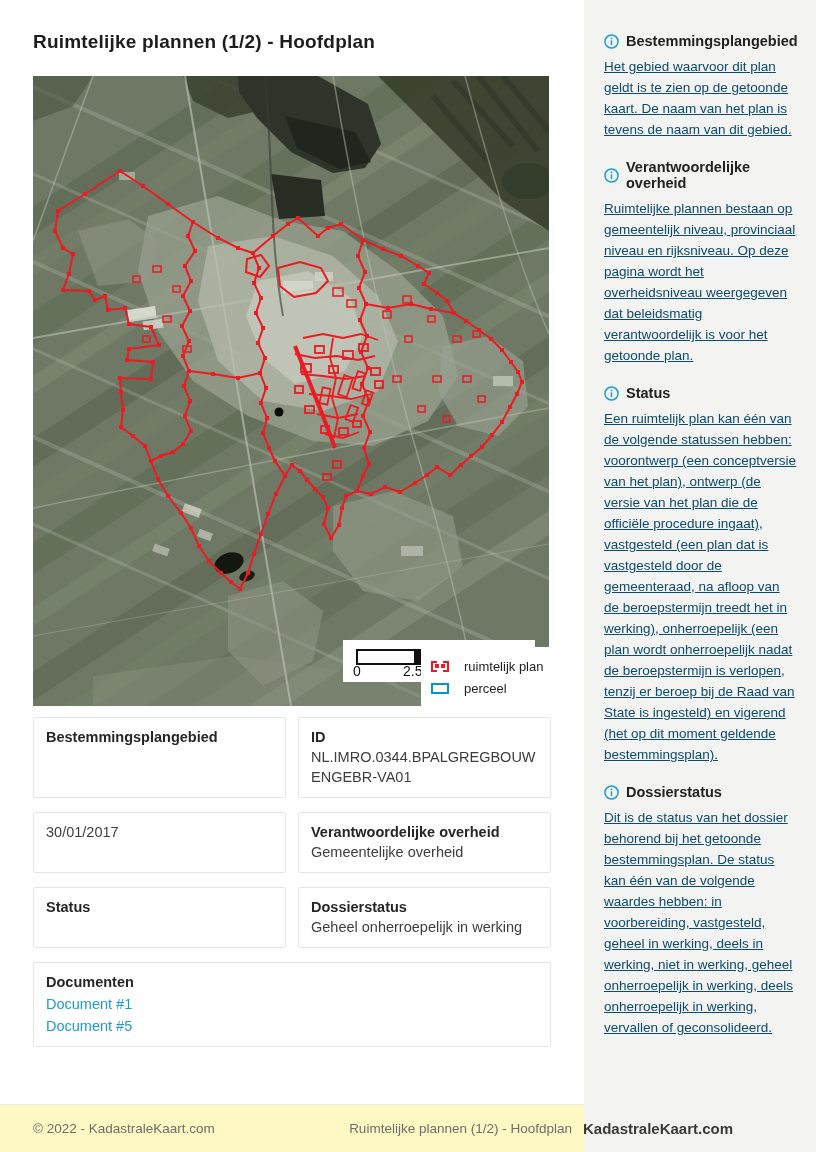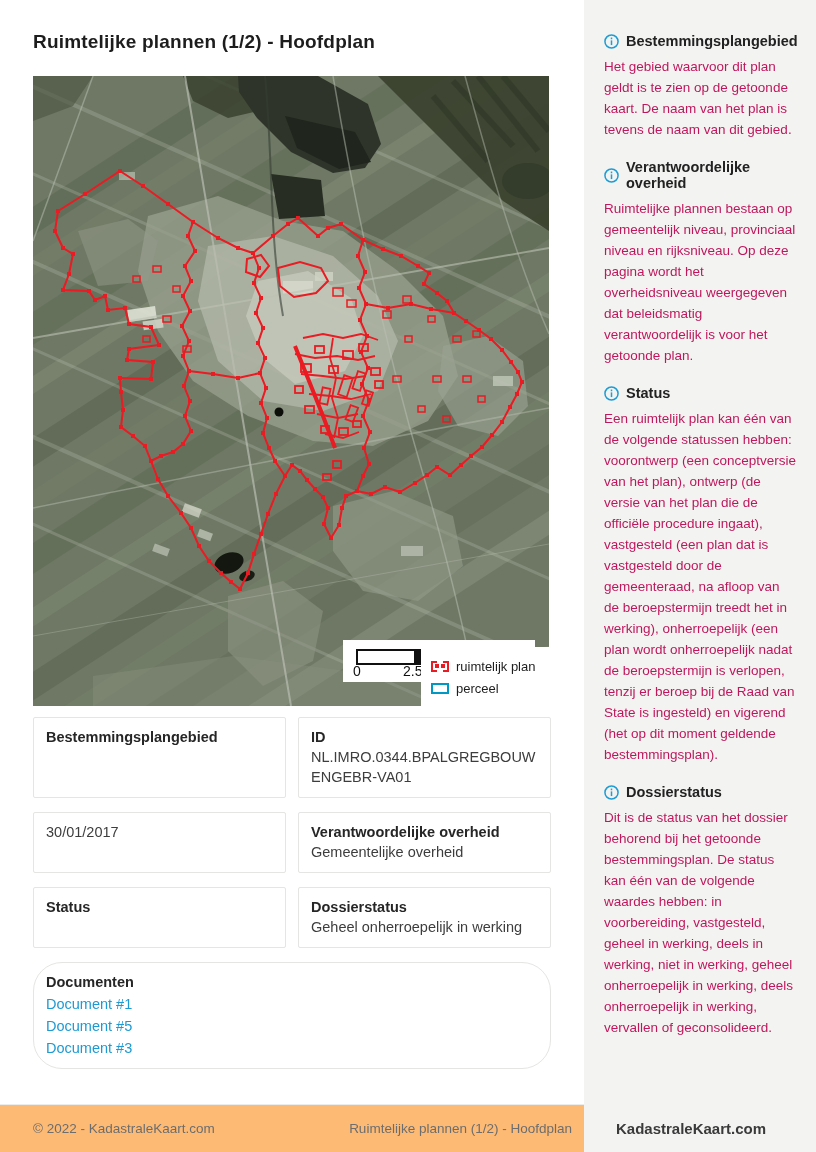--- a/index.html
+++ b/index.html
@@ -15,44 +15,44 @@
   .map-wrap svg { position:absolute; left:0; top:0; }
   
   .scalebox { position:absolute; left:310px; top:564px; width:192px; height:42px; background:#fff; }
   .scalebar { position:absolute; left:13px; top:9px; width:112px; height:12px; border:2px solid #101010; background:#fff; box-sizing:content-box; }
   .scalebar .half { position:absolute; right:0; top:0; width:50%; height:100%; background:#101010; }
   .scalebar .tick { position:absolute; left:50%; top:-2px; width:2px; height:16px; background:#101010; }
   .scale-0 { position:absolute; left:10px; top:23px; font-size:14px; color:#101010; }
   .scale-mid { position:absolute; left:60px; top:23px; font-size:14px; color:#101010; }
   
   .legendbox { position:absolute; left:388px; top:571px; width:128px; height:59px; background:#fff; box-sizing:border-box; padding:8px 0 0 10px; }
-  .legend-row { display:flex; align-items:center; gap:7px; height:22px; }
+  .legend-row { display:flex; align-items:center; gap:15px; height:22px; }
   .swatch-plan { width:18px; height:11px; border:2px dashed #ea1b22; box-sizing:border-box; display:flex; align-items:center; justify-content:space-evenly; background:#fff; }
   .swatch-plan i { display:block; width:4px; height:4px; background:#ea1b22; }
   .swatch-parcel { width:18px; height:11px; border:2px solid #0098c4; box-sizing:border-box; background:#fff; }
   .legend-label { font-size:13px; color:#1e1e1e; }
   
   .cards { margin-top:11px; width:518px; display:grid; grid-template-columns:1fr 1fr; gap:14px 12px; }
   .card { background:#fff; border:1px solid #e5e5e3; border-radius:2px; padding:9px 12px 10px; box-sizing:border-box; }
   .card-label { font-weight:bold; font-size:14.5px; line-height:20px; color:#262626; }
   .card-value { font-size:14.5px; line-height:20px; color:#3d3d3d; }
   .break-all .card-value { word-break:break-all; }
-  .card-full { grid-column:1 / -1;border-radius:29px; }
+  .card-full { grid-column:1 / -1; }
   .doc-link { display:block; font-size:14.5px; line-height:20px; margin-top:2px; color:#1e9ad2; text-decoration:none; cursor:pointer; }
   
   .sidebar { position:absolute; left:584px; top:0; width:232px; height:1152px; background:#f3f3f1; box-sizing:border-box; padding:33px 18px 0 20px; }
   .side-section { margin-bottom:19px; }
   .sec-head { display:flex; align-items:center; gap:7px; margin-bottom:7px; }
   .info-icon { width:15px; height:15px; flex:0 0 15px; }
   .sec-title { font-size:14.5px; font-weight:bold; color:#222; }
-  .sec-body { font-size:13.5px; line-height:21px; color:#be185d; }
-  
-  .footer-main { position:absolute; left:0; top:1104px; width:584px; height:48px; background:#fdba74; border-top:1px solid #ececea; box-sizing:border-box; display:flex; align-items:center; justify-content:space-between; padding:0 12px 0 33px; }
+  .sec-body { font-size:13.5px; line-height:21px; color:#0c4a6e;text-decoration:underline; }
+  
+  .footer-main { position:absolute; left:0; top:1104px; width:584px; height:48px; background:#fef9c3; border-top:1px solid #ececea; box-sizing:border-box; display:flex; align-items:center; justify-content:space-between; padding:0 12px 0 33px; }
   .footer-copy, .footer-center { font-size:13.5px; color:#6d6d6d; }
-  .footer-brand { position:absolute; left:585px; top:1104px; width:212px; height:48px; display:flex; align-items:center; justify-content:center; font-size:15px; font-weight:bold; color:#3a3a3a; }
+  .footer-brand { position:absolute; left:552px; top:1104px; width:212px; height:48px; display:flex; align-items:center; justify-content:center; font-size:15px; font-weight:bold; color:#3a3a3a; }
 </style>
 </head>
 <body>
 
 <div class="main">
   <h1 class="page-title">Ruimtelijke plannen (1/2) - Hoofdplan</h1>
 
   <div class="map-wrap">
     <svg width="516" height="630" viewBox="0 0 516 630">
       <defs>
@@ -251,21 +251,20 @@
       <div class="card-label">Status</div>
     </div>
     <div class="card">
       <div class="card-label">Dossierstatus</div>
       <div class="card-value">Geheel onherroepelijk in werking</div>
     </div>
     <div class="card card-full">
       <div class="card-label">Documenten</div>
       <a class="doc-link">Document #1</a>
       <a class="doc-link">Document #5</a>
-      <a class="doc-link">Document #3</a>
     </div>
   </div>
 </div>
 
 <div class="sidebar">
   <div class="side-section">
     <div class="sec-head">
       <svg class="info-icon" viewBox="0 0 16 16">
         <circle cx="8" cy="8" r="7" fill="none" stroke="#1e9cd4" stroke-width="1.6"></circle>
         <rect x="7.2" y="6.8" width="1.6" height="5" fill="#1e9cd4"></rect>

